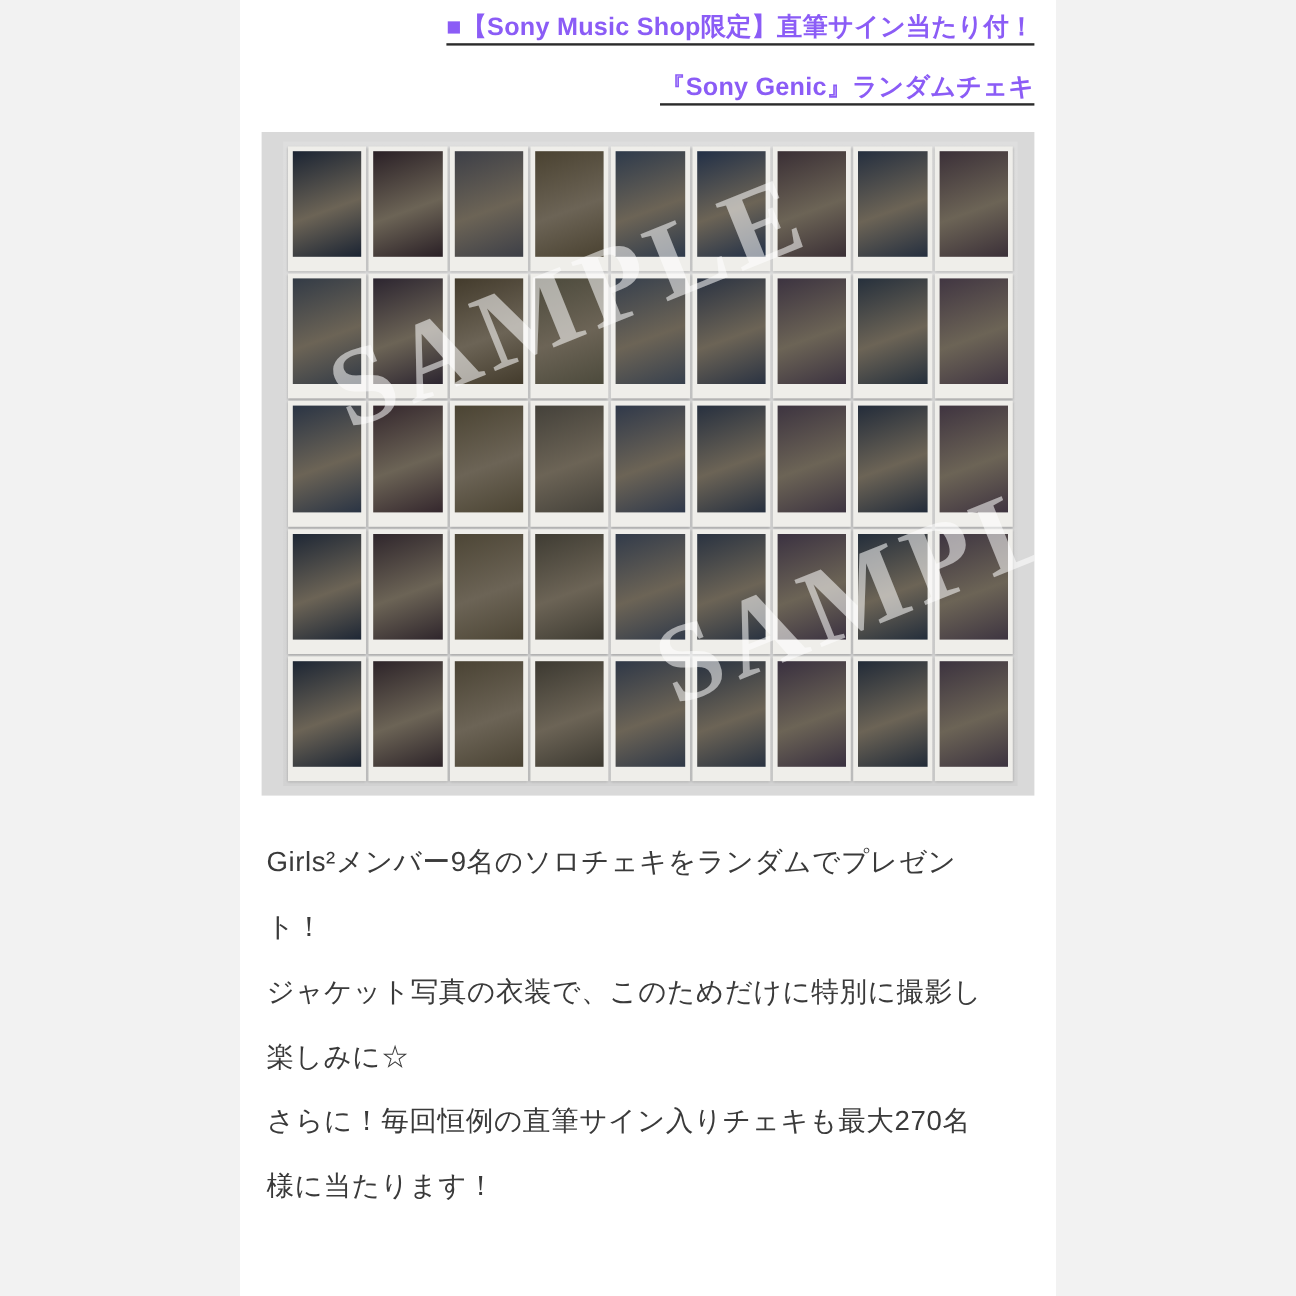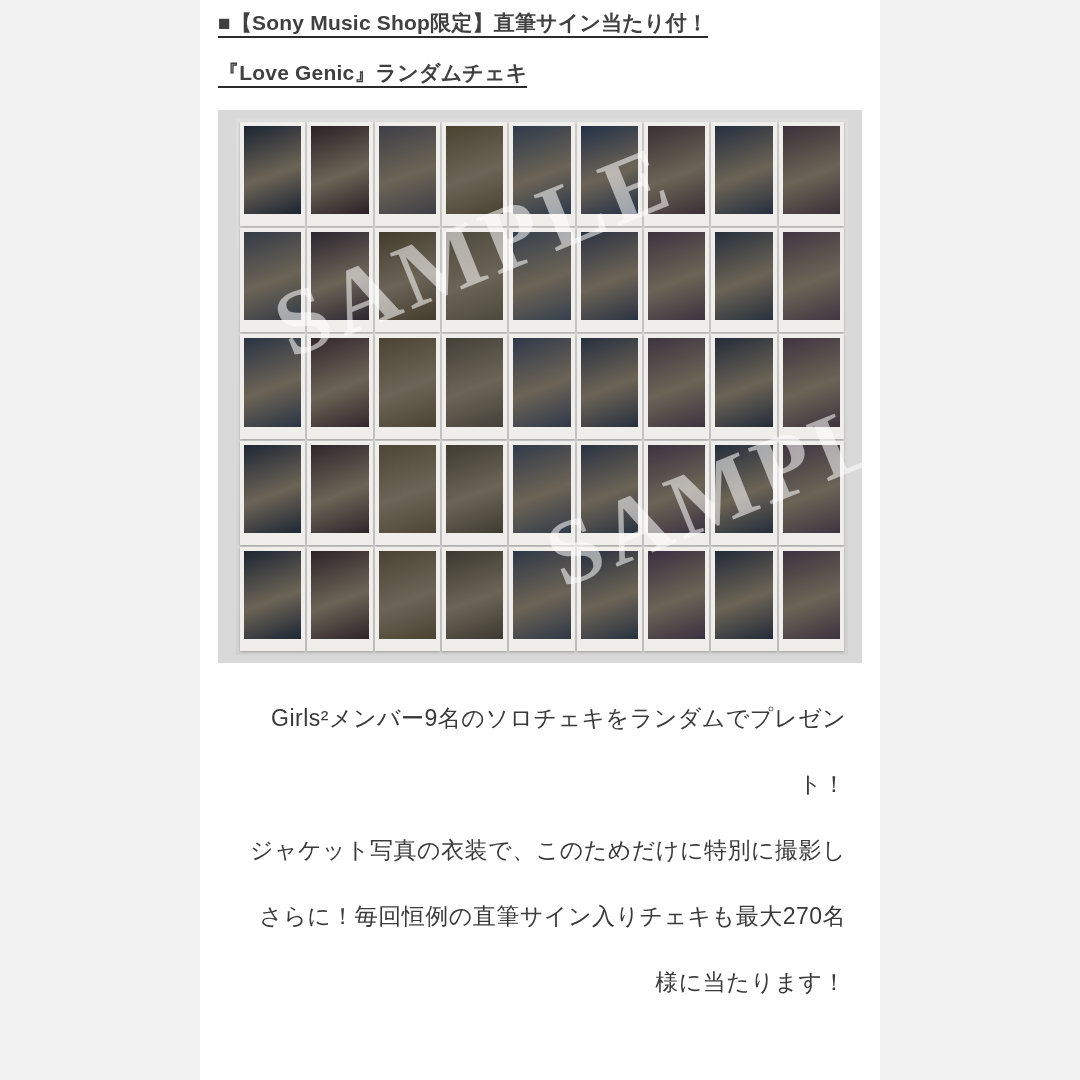--- a/index.html
+++ b/index.html
@@ -28,23 +28,24 @@
     height: 1080px;
     background: #ffffff;
     box-sizing: border-box;
     padding: 0 18px;
   }
   .heading {
     font-family: "Liberation Sans", sans-serif;
     font-weight: bold;
     font-size: 21px;
     line-height: 46px;
-    color: #404040;
+    color: #8b5cf6;
     letter-spacing: 0.2px;
     white-space: nowrap;
+    text-align: right;
   }
   .heading .u {
     border-bottom: 2px solid #2b2b2b;
     padding-bottom: 2px;
   }
   .heading-line1 { margin-top: 0; padding-top: 0; }
   .heading-line2 { margin-top: 4px; }
 
   
   .photo-frame {
@@ -113,33 +114,33 @@
 
   
   .body-text {
     margin-top: 30px;
     font-family: "Liberation Sans", sans-serif;
     font-size: 23px;
     line-height: 50px;
     color: #3a3a3a;
     letter-spacing: 0.5px;
   }
-  .body-text p { margin: 16px; text-align: right; }
+  .body-text p { margin: 4px; }
 </style>
 </head>
 <body>
 
 <div class="page">
   <div class="content">
 
     <div class="heading heading-line1">
       <span class="u">■【Sony Music Shop限定】直筆サイン当たり付！</span>
     </div>
     <div class="heading heading-line2">
-      <span class="u">『Love Genic』ランダムチェキ</span>
+      <span class="u">『Sony Genic』ランダムチェキ</span>
     </div>
 
     <div class="photo-frame">
       <div class="photo-inner">
         <div class="grid" id="cheki-grid">
             <div class="cheki">
               <div class="shot" style="background: linear-gradient(160deg, rgb(27, 36, 51) 0%, rgb(108, 100, 86) 55%, rgb(27, 36, 51) 100%);"></div>
             </div>
             <div class="cheki">
               <div class="shot" style="background: linear-gradient(160deg, rgb(42, 32, 38) 0%, rgb(108, 100, 86) 55%, rgb(42, 32, 38) 100%);"></div>
@@ -278,18 +279,19 @@
           <div class="wm-text wm-a">SAMPLE</div>
           <div class="wm-text wm-b">SAMPLE</div>
         </div>
       </div>
     </div>
 
     <div class="body-text" id="body-text">
         <p>Girls²メンバー9名のソロチェキをランダムでプレゼン</p>
         <p>ト！</p>
         <p>ジャケット写真の衣装で、このためだけに特別に撮影し</p>
+        <p>楽しみに☆</p>
         <p>さらに！毎回恒例の直筆サイン入りチェキも最大270名</p>
         <p>様に当たります！</p>
       </div>
 
   </div>
 </div>
 
 </body></html>

